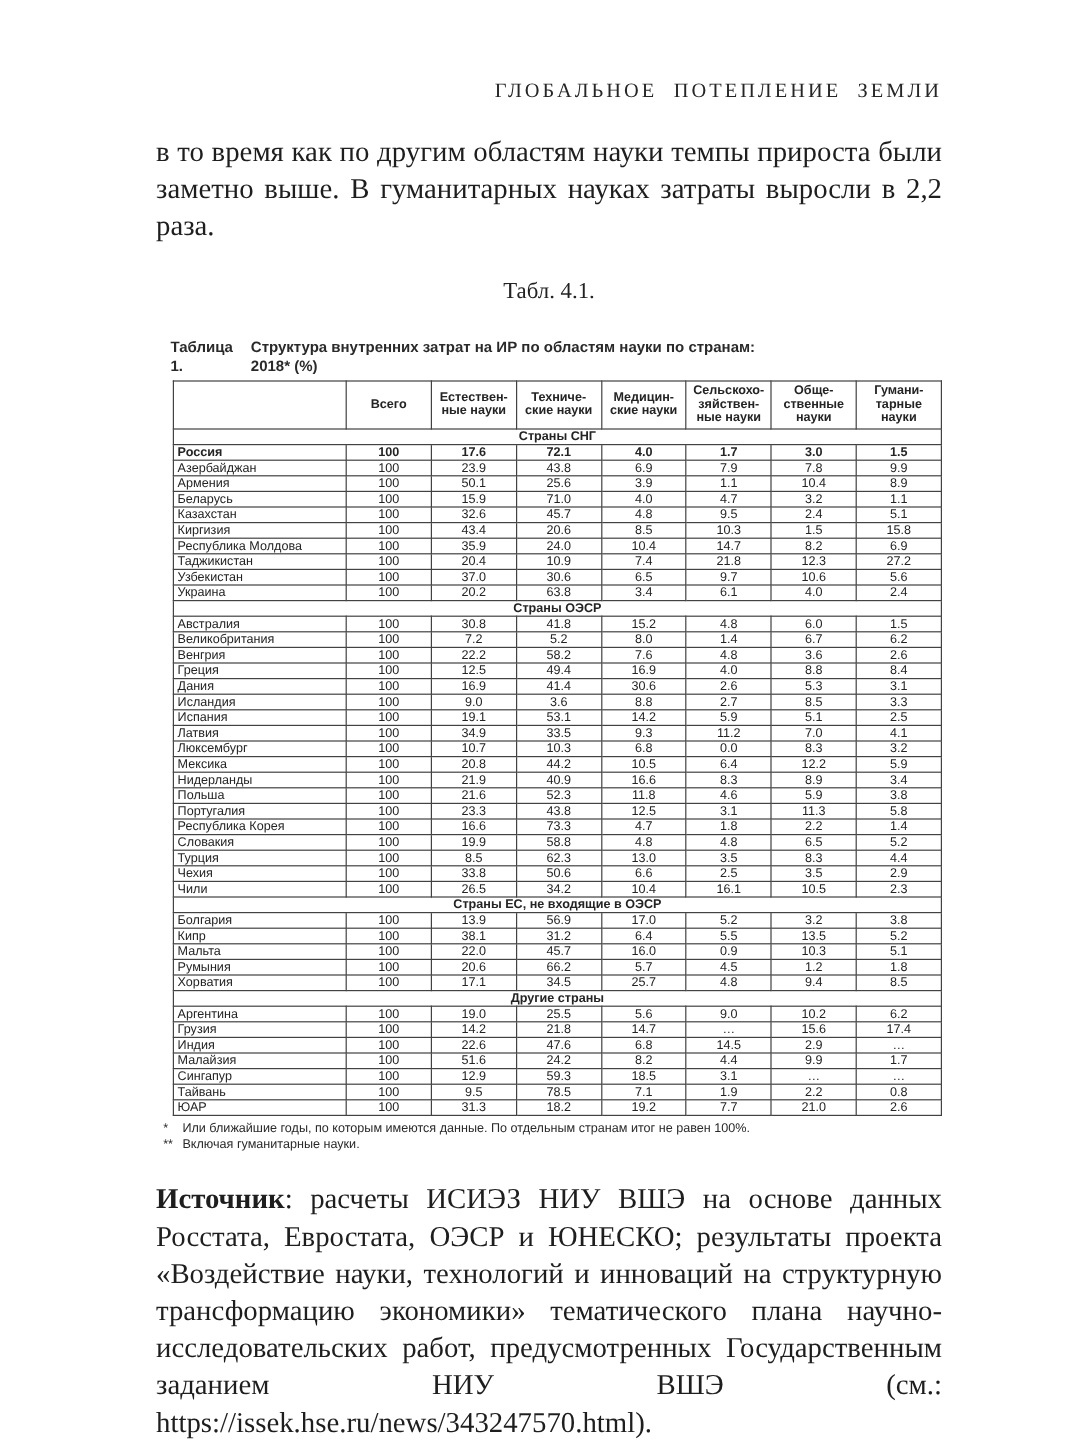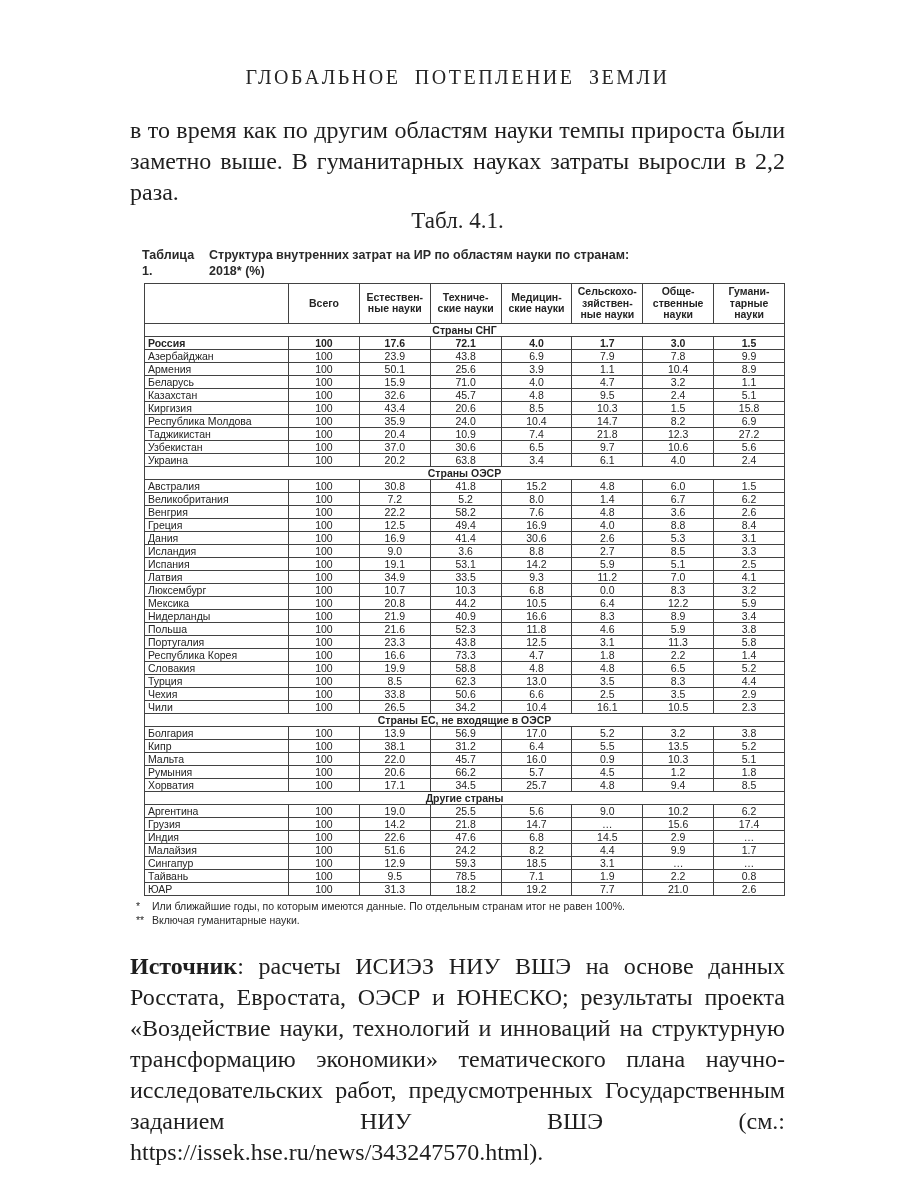--- a/index.html
+++ b/index.html
@@ -4,32 +4,32 @@
 <style>
   html,body{margin:0;padding:0;}
   body{
     width:900px;height:1200px;background:#ffffff;
     font-family:"Liberation Serif",serif;color:#1c1c1c;
     overflow:hidden;
   }
   .content{padding:66px 115px 0 130px;}
 
   .running-title{
-    text-align:center;font-size:20px;letter-spacing:2.5px;word-spacing:7px;
+    text-align:right;font-size:17px;letter-spacing:2.5px;word-spacing:7px;
     color:#262626;
   }
   .intro{
     margin-top:26px;font-size:24px;line-height:31px;text-align:justify;color:#1e1e1e;
   }
   .table-ref{
-    text-align:center;font-size:23px;color:#222;
+    margin-top:27px;text-align:center;font-size:19px;color:#222;
   }
 
   .table-caption{
-    margin-top:13px;margin-left:12px;display:flex;
+    margin-top:27px;margin-left:12px;display:flex;
     font-family:"Liberation Sans",sans-serif;font-weight:bold;
     font-size:12.5px;line-height:16px;color:#2a2a2a;
   }
   .table-caption .cap-label{width:56px;flex:none;margin-right:11px;}
   .cap-text{white-space:pre-line;}
 
   table{
     margin-top:4px;margin-left:14px;border-collapse:collapse;width:641px;
     table-layout:fixed;font-family:"Liberation Sans",sans-serif;
     font-size:10.5px;color:#242424;border:1.5px solid #3a3a3a;

